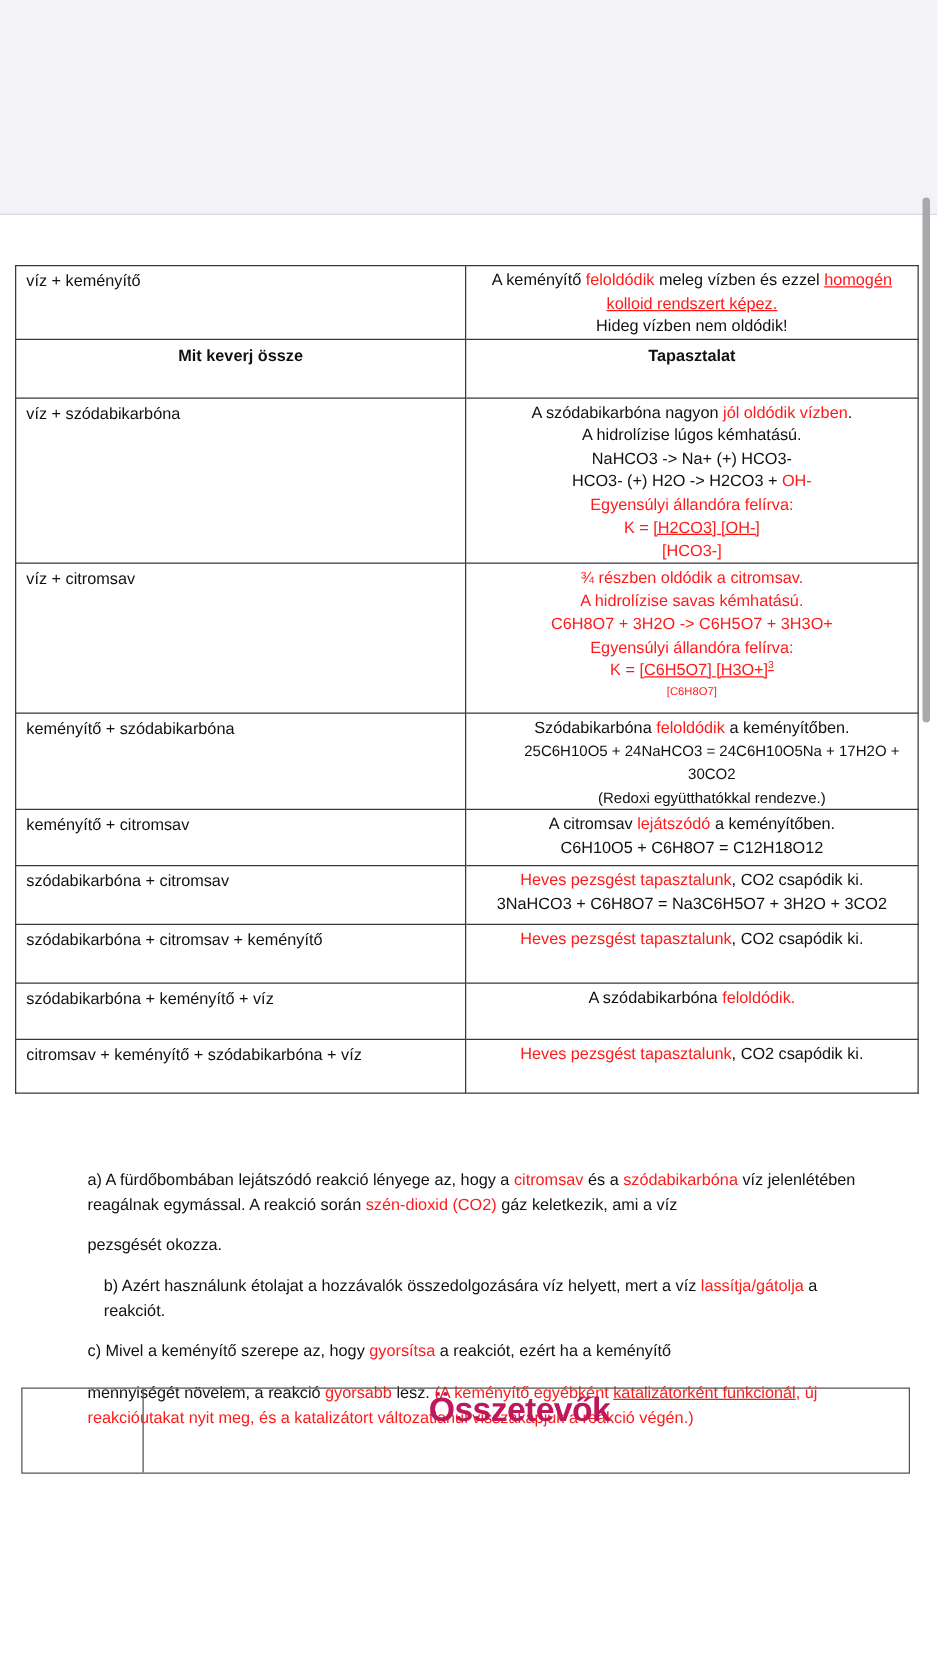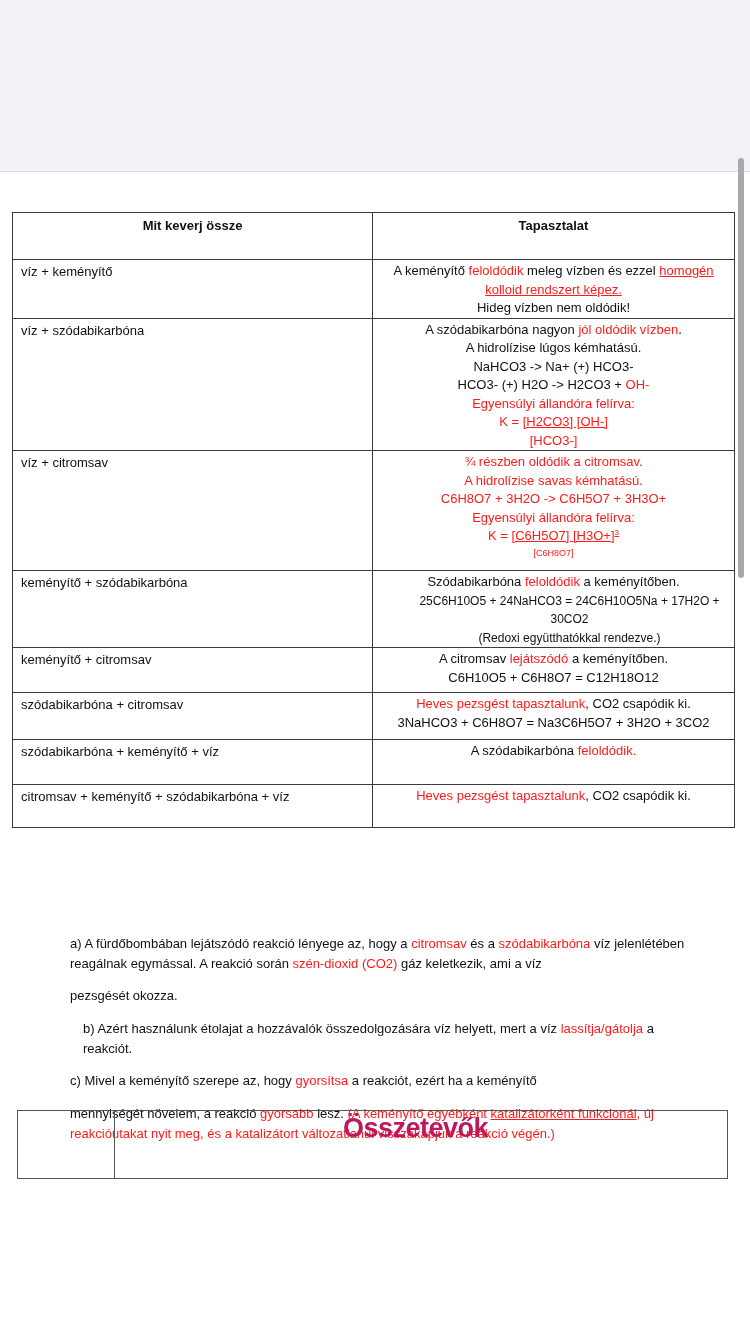--- a/index.html
+++ b/index.html
@@ -44,31 +44,31 @@
 <div class="top-bar"></div>
 
 <div class="doc">
 
   <table class="main">
     <colgroup>
         <col class="c1">
         <col class="c2">
       </colgroup>
     <tbody>
-        <tr style="height:47px">
-      <th>Mit keverj össze</th>
-      <th>Tapasztalat</th>
-    </tr>
-
-    <tr style="height:57px">
+        <tr style="height:57px">
       <td class="left">víz + keményítő</td>
       <td class="right">
         <div><span>A keményítő </span><span class="red">feloldódik</span><span> meleg vízben és ezzel </span><span class="red u">homogén kolloid rendszert képez.</span></div>
         <div>Hideg vízben nem oldódik!</div>
       </td>
+    </tr>
+
+    <tr style="height:47px">
+      <th>Mit keverj össze</th>
+      <th>Tapasztalat</th>
     </tr>
 
     <tr style="height:132px">
       <td class="left">víz + szódabikarbóna</td>
       <td class="right">
         <div><span>A szódabikarbóna nagyon </span><span class="red">jól oldódik vízben</span><span>.</span></div>
         <div>A hidrolízise lúgos kémhatású.</div>
         <div>NaHCO3 -&gt; Na+ (+) HCO3-</div>
         <div><span>HCO3- (+) H2O -&gt; H2CO3 + </span><span class="red">OH-</span></div>
         <div class="red">Egyensúlyi állandóra felírva:</div>
@@ -107,20 +107,26 @@
     </tr>
 
     <tr style="height:47px">
       <td class="left">szódabikarbóna + citromsav</td>
       <td class="right">
         <div><span class="red">Heves pezsgést tapasztalunk</span><span>, CO2 csapódik ki.</span></div>
         <div>3NaHCO3 + C6H8O7 = Na3C6H5O7 + 3H2O + 3CO2</div>
       </td>
     </tr>
 
+    <tr style="height:47px">
+      <td class="left">szódabikarbóna + citromsav + keményítő</td>
+      <td class="right">
+        <div><span class="red">Heves pezsgést tapasztalunk</span><span>, CO2 csapódik ki.</span></div>
+      </td>
+    </tr>
 
     <tr style="height:45px">
       <td class="left">szódabikarbóna + keményítő + víz</td>
       <td class="right">
         <div><span>A szódabikarbóna </span><span class="red">feloldódik.</span></div>
       </td>
     </tr>
 
 
     <tr style="height:43px">

